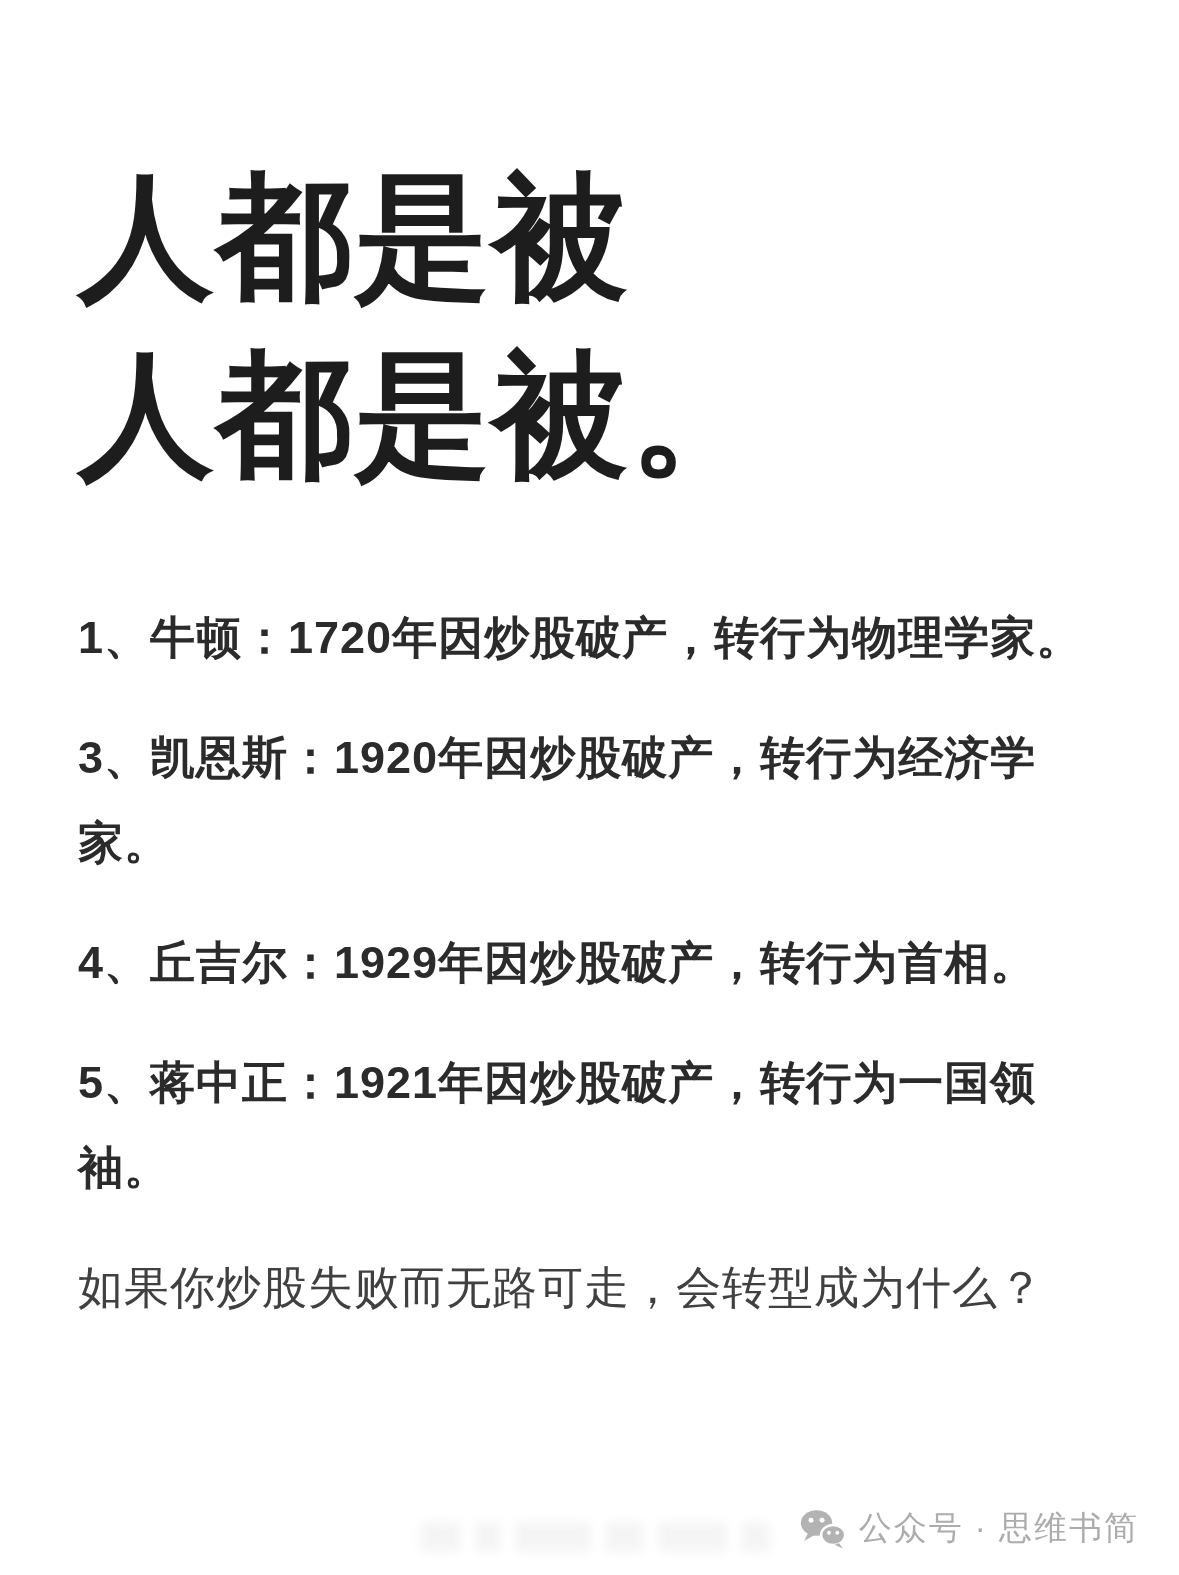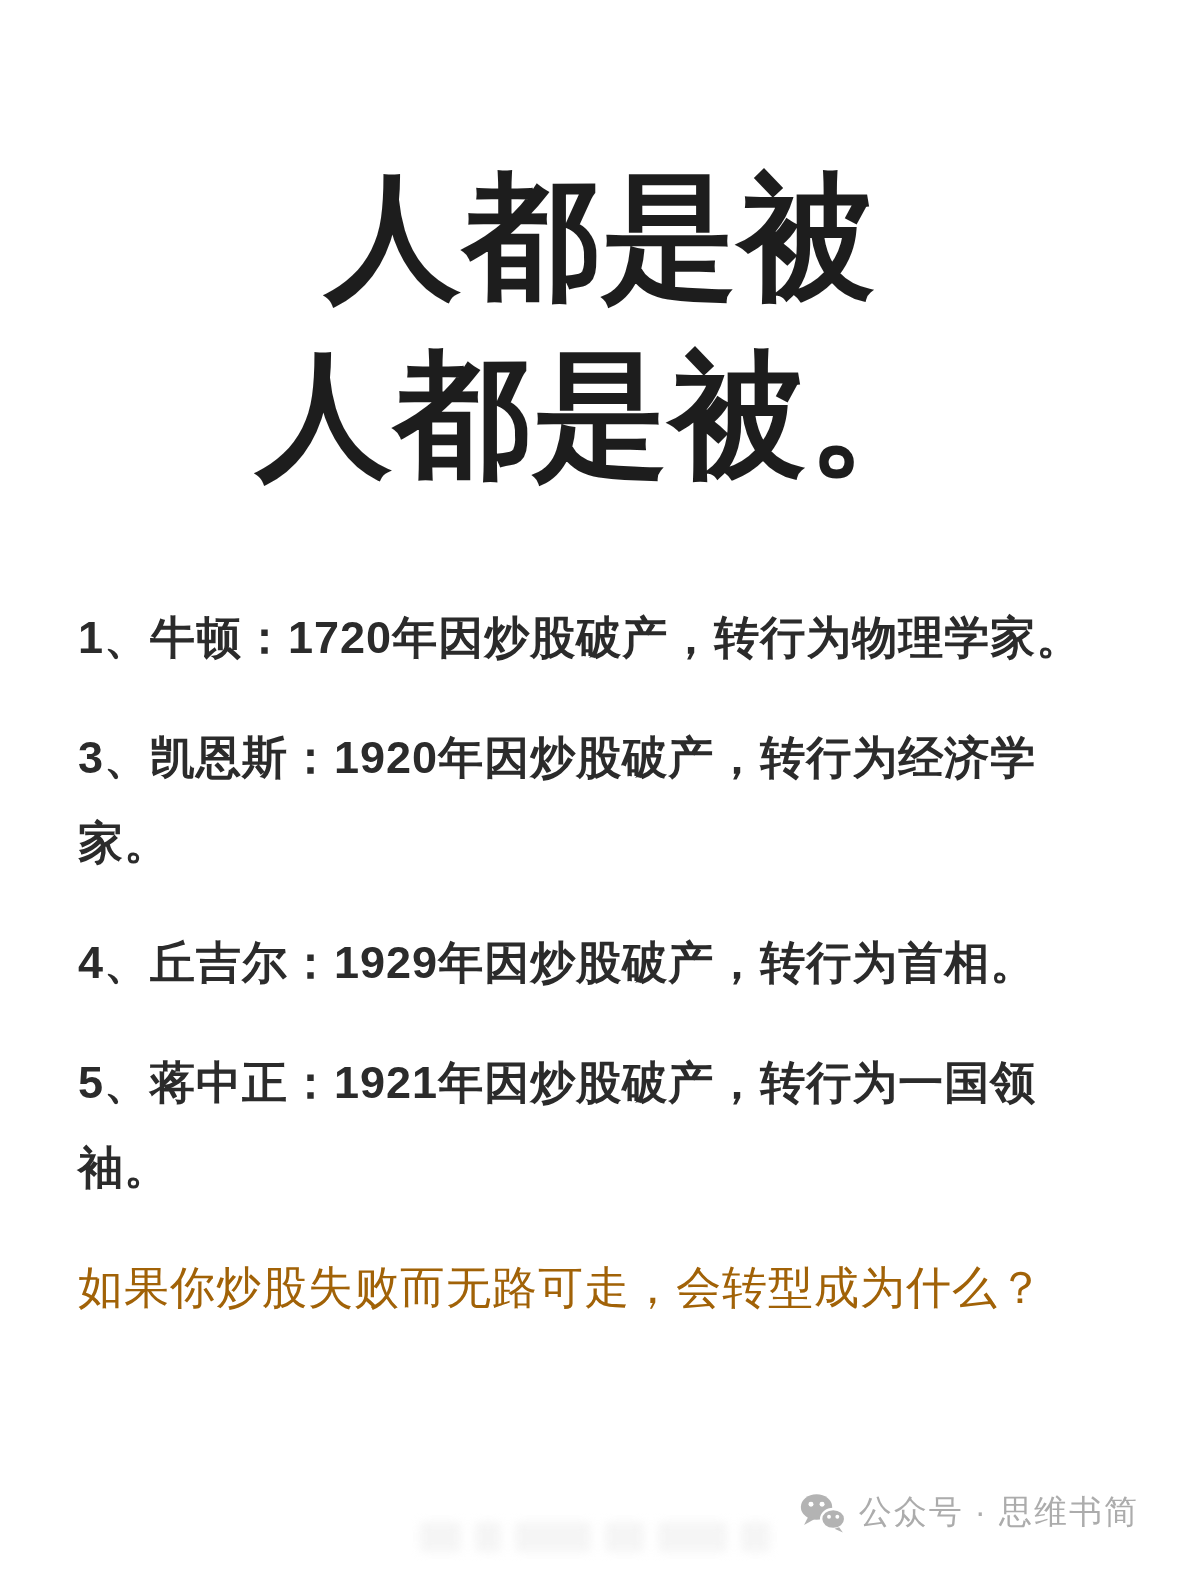--- a/index.html
+++ b/index.html
@@ -24,39 +24,38 @@
   .title {
     margin-top: 148px;
     font-size: 136px;
     line-height: 178px;
     font-weight: 900;
     letter-spacing: 2px;
     color: #1d1d1d;
   }
   .title-line {
     white-space: nowrap;
-    text-align: center;
   }
   .list {
     margin-top: 54px;
   }
   .list-item {
     margin: 0 0 35px 0;
     font-size: 45px;
     line-height: 85px;
     font-weight: 700;
     color: #2b2b2b;
     letter-spacing: 1px;
   }
   .question {
     margin: 0;
     font-size: 45px;
     line-height: 85px;
     font-weight: 500;
-    color: #a16207;
+    color: #404040;
     letter-spacing: 1px;
   }
   .watermark {
     position: absolute;
     left: 420px;
     top: 1512px;
     width: 350px;
     height: 50px;
     display: flex;
     gap: 14px;
@@ -72,21 +71,21 @@
   }
   .wm-a { width: 42px; }
   .wm-b { width: 26px; }
   .wm-c { width: 78px; }
   .wm-d { width: 40px; }
   .wm-e { width: 70px; }
   .wm-f { width: 30px; }
   .footer {
     position: absolute;
     right: 40px;
-    bottom: 40px;
+    bottom: 24px;
     display: flex;
     align-items: center;
     gap: 12px;
   }
   .wechat-icon {
     width: 48px;
     height: 42px;
     display: block;
   }
   .footer-label {

